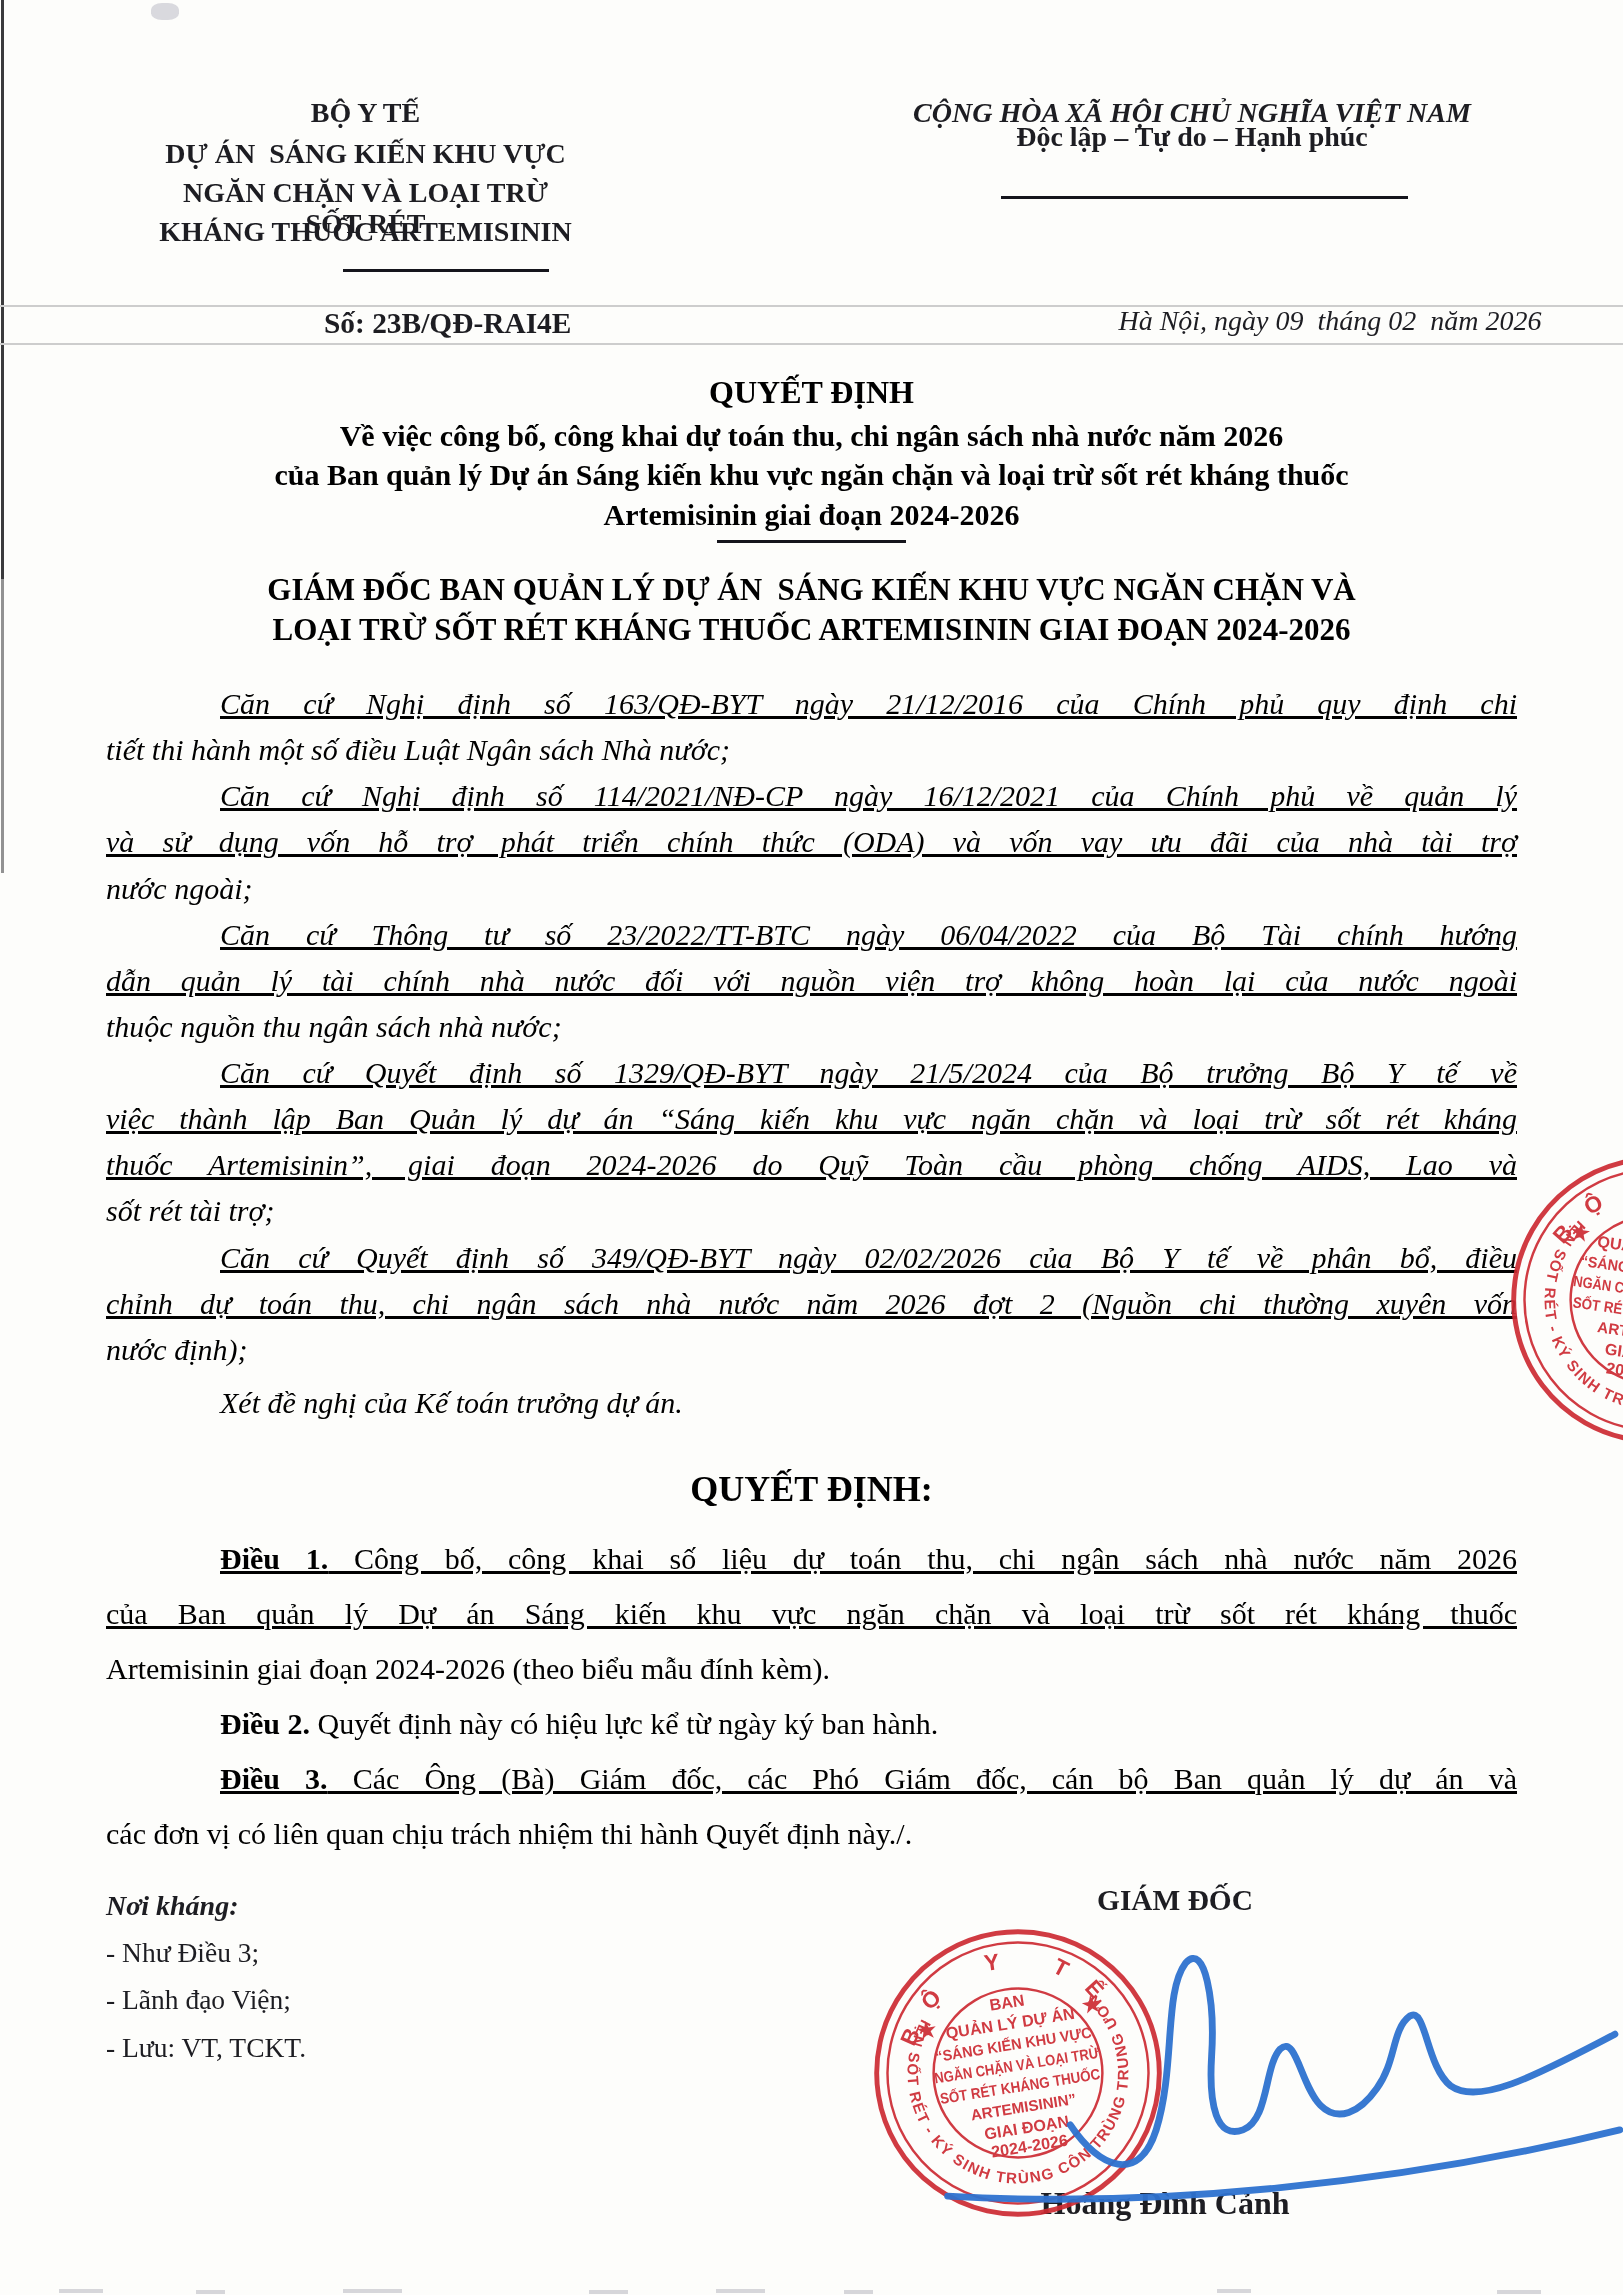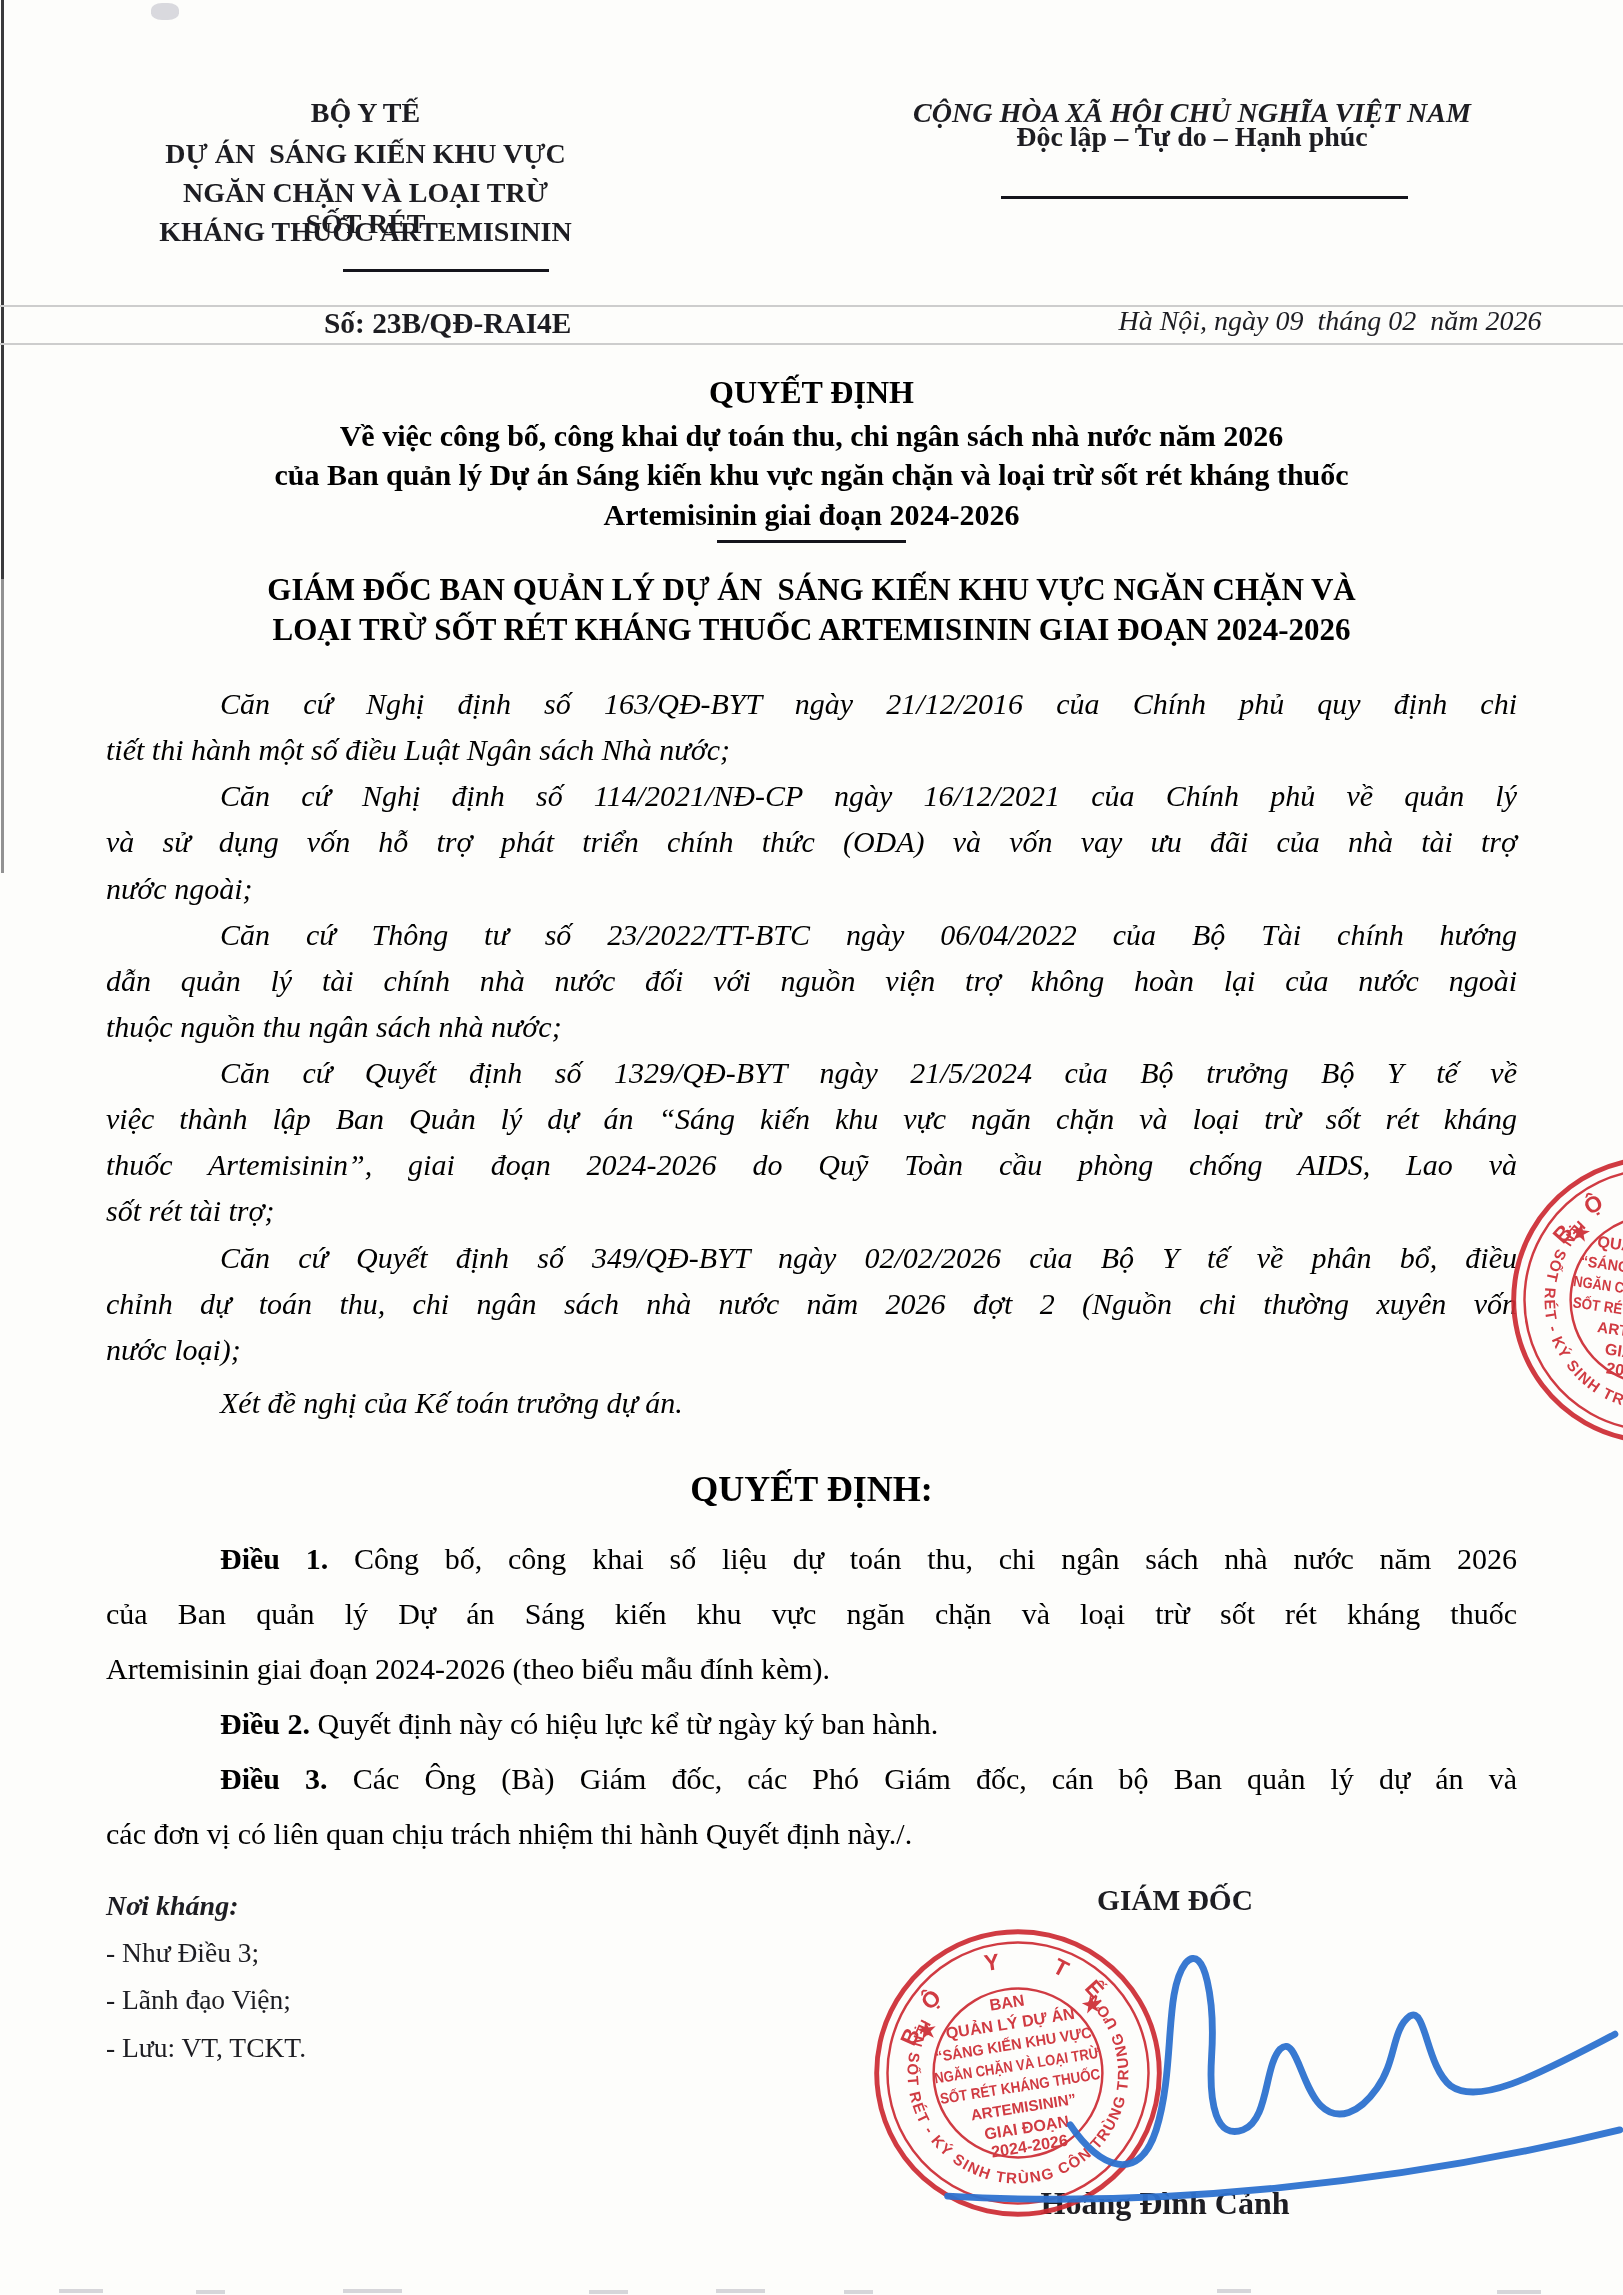--- a/index.html
+++ b/index.html
@@ -6,21 +6,21 @@
   .page{
     position:relative;
     width:1623px;height:2295px;
     background:#fdfdfb;
     overflow:hidden;
     font-family:"Liberation Serif","DejaVu Serif",serif;
     color:#1d1d22;
   }
   .abs{position:absolute;}
   .line{position:absolute;left:106px;width:1411px;font-size:30px;line-height:1.18;color:#000000;}
-  .jl{text-align:justify;text-align-last:justify;}
+  .jl{text-align:justify;text-align-last:justify;text-decoration:underline;}
   .ll{text-align:left;}
   .ctr{text-align:center;}
   .b{font-weight:bold;}
   .it{font-style:italic;}
   .ind{text-indent:114px;}
   .pre{white-space:pre-wrap;}
   .hleft{position:absolute;left:157px;width:417px;text-align:center;font-weight:bold;font-size:28px;line-height:1.1;}
   .hright{position:absolute;left:834px;width:716px;text-align:center;font-weight:bold;font-size:28px;line-height:1.1;}
   .rule{position:absolute;background:#15151c;}
   .scanline{position:absolute;background:#cdcdcd;height:1.5px;left:0;width:1623px;}
@@ -82,21 +82,21 @@
   <div class="line it jl" style="top:963px;">dẫn quản lý tài chính nhà nước đối với nguồn viện trợ không hoàn lại của nước ngoài</div>
   <div class="line it ll" style="top:1009px;">thuộc nguồn thu ngân sách nhà nước;</div>
 
   <div class="line it jl ind" style="top:1055px;">Căn cứ Quyết định số 1329/QĐ-BYT ngày 21/5/2024 của Bộ trưởng Bộ Y tế về</div>
   <div class="line it jl" style="top:1101px;">việc thành lập Ban Quản lý dự án “Sáng kiến khu vực ngăn chặn và loại trừ sốt rét kháng</div>
   <div class="line it jl" style="top:1147px;">thuốc Artemisinin”, giai đoạn 2024-2026 do Quỹ Toàn cầu phòng chống AIDS, Lao và</div>
   <div class="line it ll" style="top:1193px;">sốt rét tài trợ;</div>
 
   <div class="line it jl ind" style="top:1240px;">Căn cứ Quyết định số 349/QĐ-BYT ngày 02/02/2026 của Bộ Y tế về phân bổ, điều</div>
   <div class="line it jl" style="top:1286px;">chỉnh dự toán thu, chi ngân sách nhà nước năm 2026 đợt 2 (Nguồn chi thường xuyên vốn</div>
-  <div class="line it ll" style="top:1332px;">nước loại);</div>
+  <div class="line it ll" style="top:1332px;">nước định);</div>
 
   <div class="line it ll ind" style="top:1385px;">Xét đề nghị của Kế toán trưởng dự án.</div>
 
   <div class="line ctr b" style="top:1468px;font-size:36px;">QUYẾT ĐỊNH:</div>
 
   <div class="line jl ind" style="top:1541px;">
     <span class="b">Điều 1.</span><span> Công bố, công khai số liệu dự toán thu, chi ngân sách nhà nước năm 2026</span>
   </div>
   <div class="line jl" style="top:1596px;">của Ban quản lý Dự án Sáng kiến khu vực ngăn chặn và loại trừ sốt rét kháng thuốc</div>
   <div class="line ll" style="top:1651px;">Artemisinin giai đoạn 2024-2026 (theo biểu mẫu đính kèm).</div>

